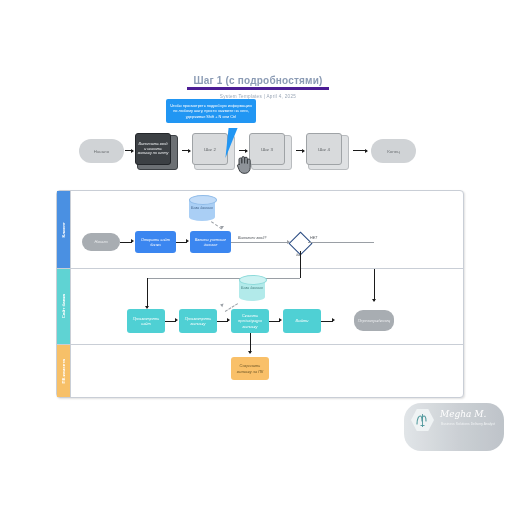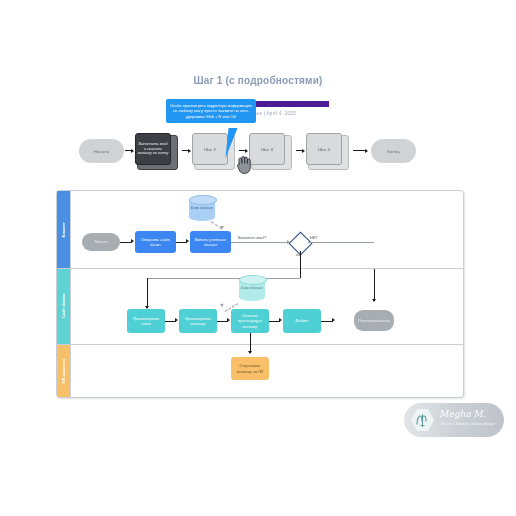--- a/index.html
+++ b/index.html
@@ -8,21 +8,21 @@
     background:#ffffff;
     font-family:"Liberation Sans", sans-serif;
     overflow:hidden;
     position:relative;
   }
   
   #header{position:absolute;left:0;top:70px;width:516px;text-align:center;}
   #title{
     font-size:10px;font-weight:bold;color:#8b9bb4;
     letter-spacing:.2px;display:inline-block;
-    padding:0 6px 15px 6px;border-bottom:6px solid #4c1d95;
+    padding:0 6px 1px 6px;border-bottom:3px solid #4c1d95;
   }
   #subtitle{font-size:4.6px;color:#9aa6b6;margin-top:3.5px;letter-spacing:.3px;}
 
   
   #tooltip{
     position:absolute;left:166px;top:99px;width:90px;
     background:#2196f3;color:#fff;border-radius:2px;
     font-size:3.9px;line-height:1.45;text-align:center;
     padding:3.5px 4px;box-sizing:border-box;z-index:6;
   }
@@ -127,21 +127,21 @@
   .ln.gl{background:#9a9fa5;}
   .head{position:absolute;width:0;height:0;}
   .head.r{border-left:3.4px solid #1b1b1b;border-top:2.4px solid transparent;border-bottom:2.4px solid transparent;}
   .head.d{border-top:3.4px solid #1b1b1b;border-left:2.4px solid transparent;border-right:2.4px solid transparent;}
   .head.gr{border-left:3.4px solid #9a9fa5;border-top:2.4px solid transparent;border-bottom:2.4px solid transparent;}
   .head.gd{border-top:3.4px solid #9a9fa5;border-left:2.4px solid transparent;border-right:2.4px solid transparent;}
   .elbl{position:absolute;font-size:3.7px;font-style:italic;color:#4a4f55;white-space:nowrap;}
 
   
   #wm{
-    position:absolute;left:404px;top:403px;width:100px;height:34px;
+    position:absolute;left:404px;top:403px;width:100px;height:48px;
     border-radius:17px;
     background:linear-gradient(90deg,#dfe3e6 0%,#c7ccd1 55%,#b9bfc5 100%);
     opacity:.92;
   }
   #wm-hex{
     position:absolute;left:7px;top:5px;width:23px;height:24px;
     background:#eef2f4;
     clip-path:polygon(25% 4%,75% 4%,100% 50%,75% 96%,25% 96%,0% 50%);
     display:flex;align-items:center;justify-content:center;
   }

